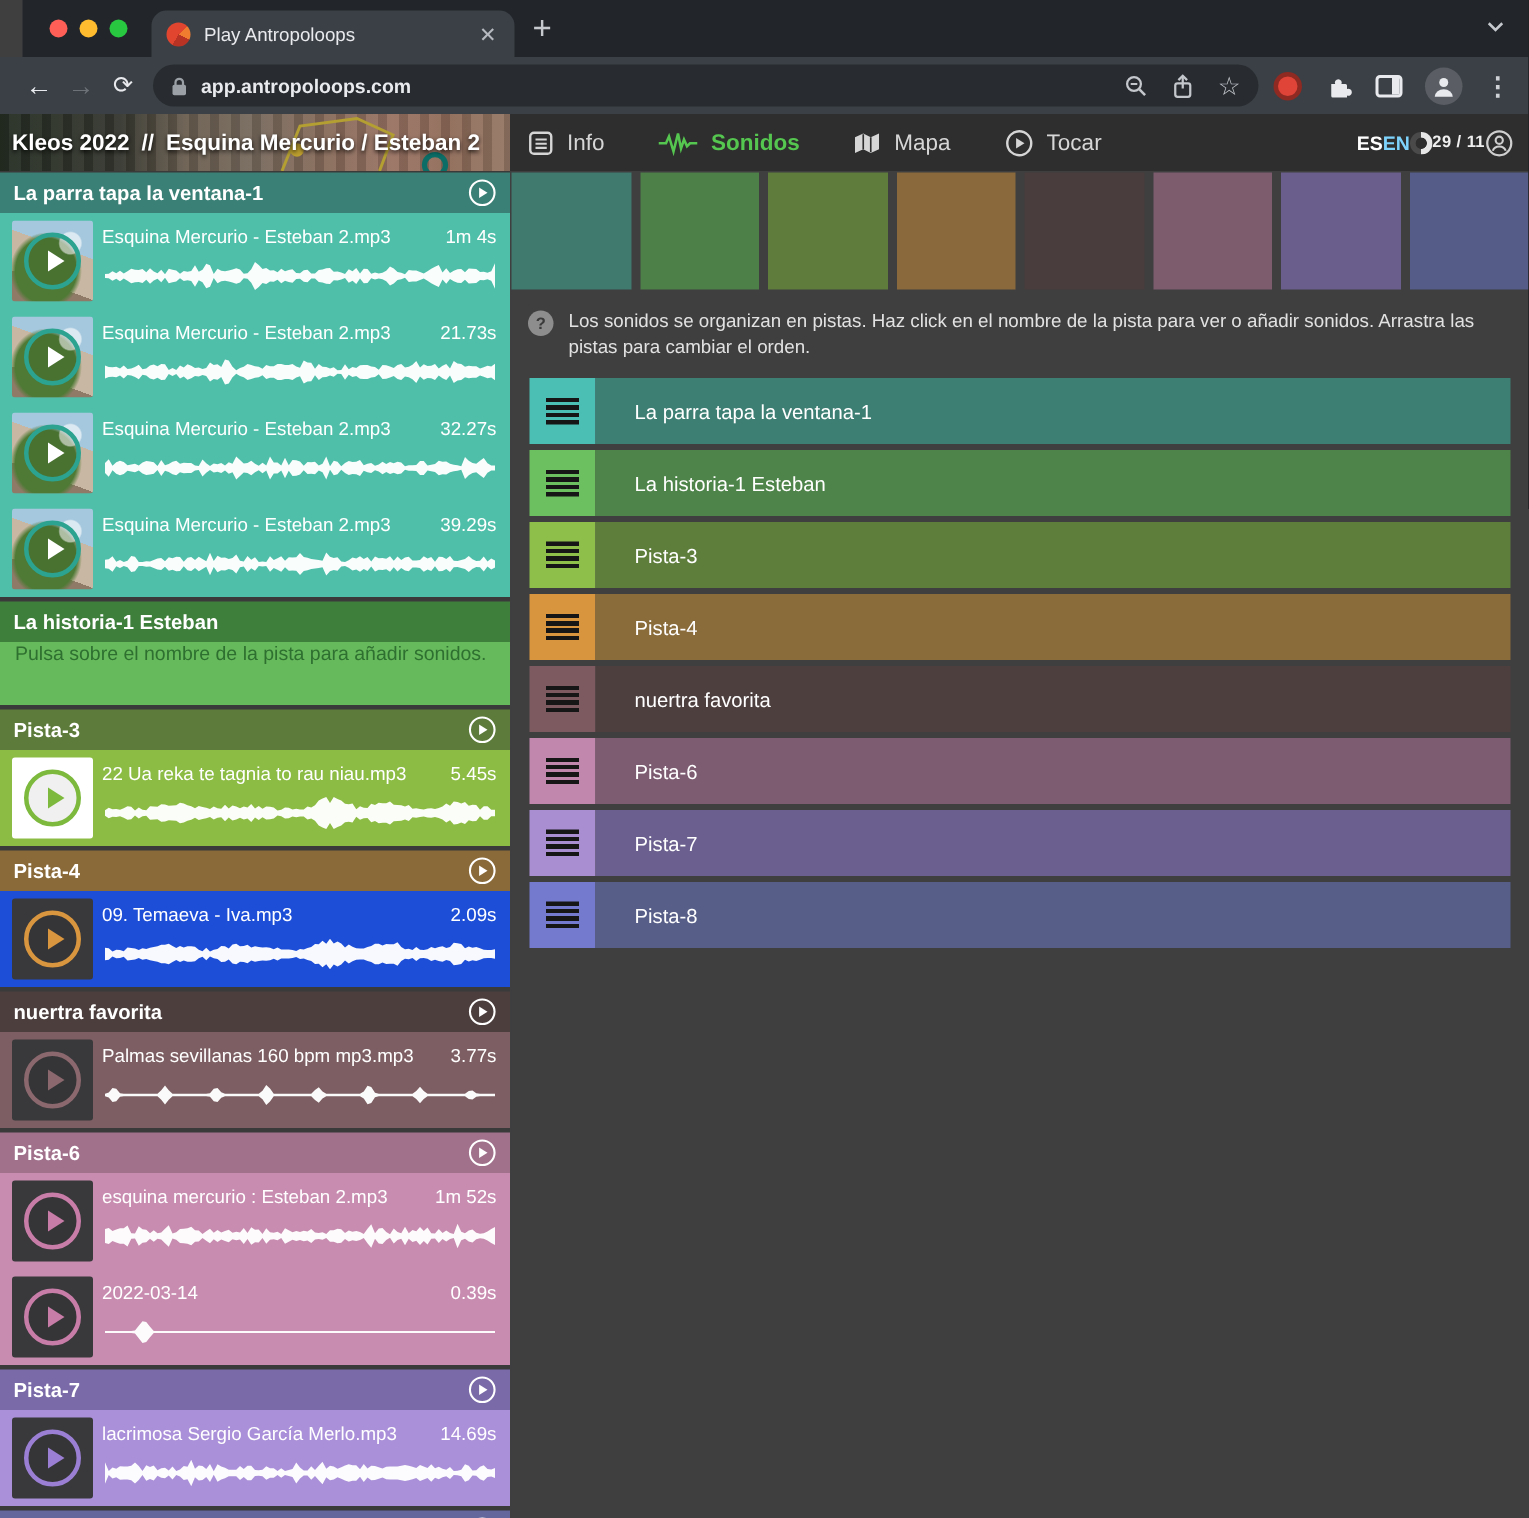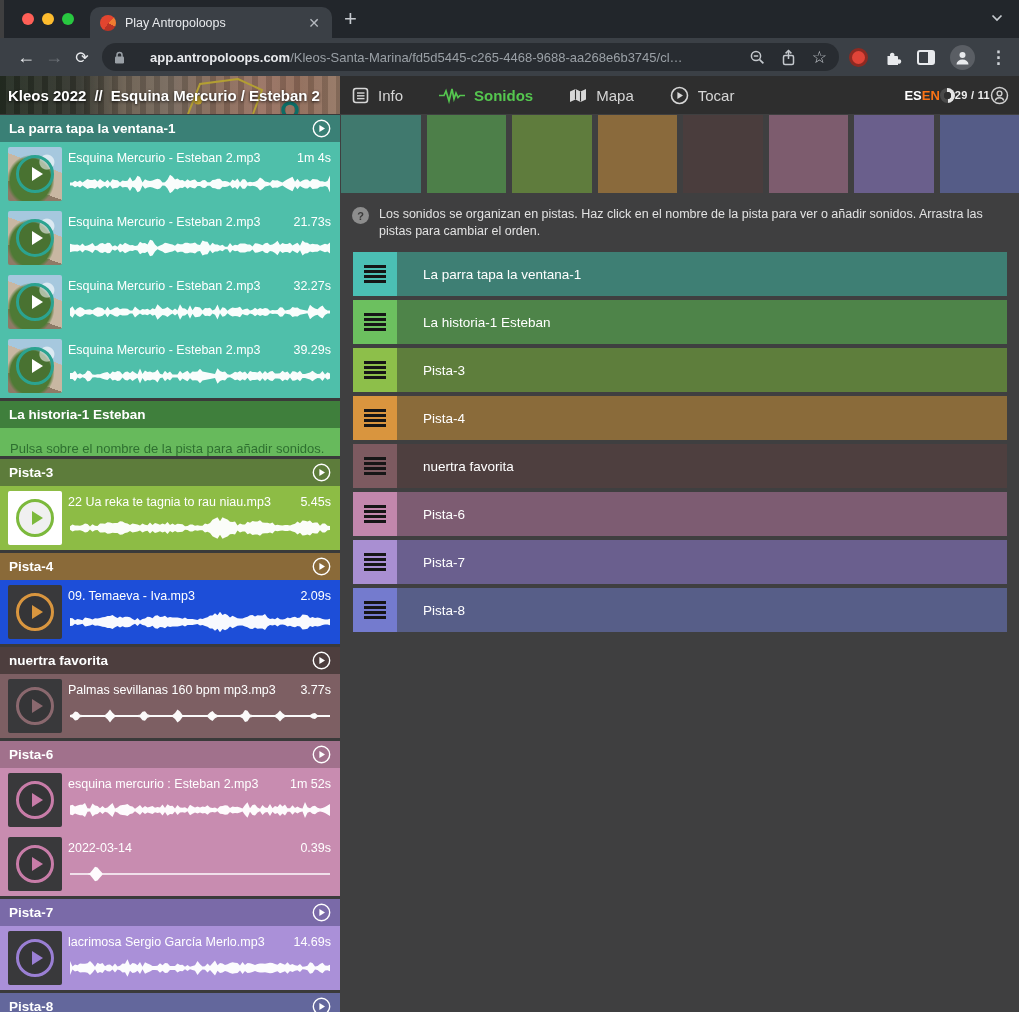--- a/index.html
+++ b/index.html
@@ -1,35 +1,35 @@
 <!DOCTYPE html>
 <html><head>
 <meta charset="utf-8">
 <style>
   html,body{margin:0;padding:0;background:#111;}
   .screen{position:relative;width:1019px;height:1012px;overflow:hidden;
     font-family:"Liberation Sans",sans-serif;background:#3f3f40;}
 
   
-  .tabstrip{position:absolute;left:4px;top:0;right:0;height:38px;background:#22262b;display:flex;align-items:center;}
+  .tabstrip{position:absolute;left:15px;top:0;right:0;height:38px;background:#22262b;display:flex;align-items:center;}
   .traffic{display:flex;gap:8px;padding-left:18px;}
   .tl{width:12px;height:12px;border-radius:50%;}
   .tab{margin-left:16px;align-self:flex-end;width:242px;height:31px;background:#3b4046;border-radius:10px 10px 0 0;display:flex;align-items:center;padding:0 10px;box-sizing:border-box;}
   .favicon{width:16px;height:16px;border-radius:50%;background:conic-gradient(from 210deg,#e2452f 0 55%,#f07c30 55% 74%,#b93325 74% 100%);flex:0 0 auto;}
   .tab-title{flex:1;margin-left:9px;font-size:12.5px;color:#e8eaed;white-space:nowrap;overflow:hidden;}
   .tab-close{color:#b6bac0;font-size:14px;line-height:14px;padding:2px;cursor:default;}
   .newtab{margin-left:12px;color:#c6cacf;font-size:22px;line-height:22px;}
   .tab-chevron{position:absolute;right:16px;top:14px;}
 
   .toolbar{position:absolute;left:0;top:38px;right:0;height:38px;background:#3b4046;display:flex;align-items:center;padding:0 12px;box-sizing:border-box;}
   .navbtn{width:28px;text-align:center;font-size:18px;color:#e8eaed;}
   .navbtn.disabled{color:#6d7278;}
   .urlbar{flex:1;height:28px;margin:0 10px 0 6px;background:#282c31;border-radius:14px;display:flex;align-items:center;padding:0 12px;gap:9px;overflow:hidden;}
   .url-text{display:flex;white-space:nowrap;overflow:hidden;flex:1;font-size:13px;}
-  .url-host{color:#e8eaed;font-weight:600;margin-left:16px;}
+  .url-host{color:#e8eaed;font-weight:600;}
   .url-path{color:#9aa0a6;}
   .pill-icons{display:flex;align-items:center;gap:16px;margin-left:8px;}
   .right-icons{display:flex;align-items:center;gap:15px;}
   .recdot{width:13px;height:13px;border-radius:50%;background:#e04438;border:3px solid #8e2a22;}
   .panelicon{width:14px;height:11px;border:2px solid #e8eaed;border-radius:3px;position:relative;}
   .panelicon::after{content:"";position:absolute;right:0;top:0;bottom:0;width:5px;background:#e8eaed;}
   .avatar{width:25px;height:25px;border-radius:50%;background:#5a5e64;display:flex;align-items:center;justify-content:center;}
   .menu-dots{color:#cfd3d8;font-size:17px;font-weight:700;}
 
   
@@ -39,21 +39,21 @@
       repeating-linear-gradient(90deg, rgba(0,0,0,.14) 0 6px, rgba(255,255,255,.05) 6px 14px),
       linear-gradient(90deg,#2f3a2c 0,#44463c 80px,#8a7a68 125px,#9a8878 170px,#b08a74 220px,#c59480 262px,#b98a72 300px,#c09a82 340px);}
   .hero-shade{position:absolute;inset:0;background:rgba(10,10,10,.22);}
   .crumb{position:absolute;left:8px;top:0;height:38px;display:flex;align-items:center;gap:8px;
     color:#fff;font-size:15px;font-weight:600;text-shadow:0 1px 3px rgba(0,0,0,.85);white-space:nowrap;}
   .appnav{position:absolute;left:352px;top:0;height:38px;display:flex;align-items:center;}
   .appnav-item{display:flex;align-items:center;gap:9px;color:#d6d6d6;font-size:15px;margin-right:36px;}
   .appnav-item.active{font-weight:600;}
   .appright{position:absolute;right:10px;top:0;height:38px;display:flex;align-items:center;}
   .lang-es{color:#fff;font-size:13px;font-weight:700;}
-  .lang-en{color:#f97316;font-size:13px;font-weight:700;}
+  .lang-en{color:#7dd3fc;font-size:13px;font-weight:700;}
   .loader{width:15px;height:15px;border-radius:50%;background:
      radial-gradient(circle,#2e2e2e 0 3.5px,transparent 4px),
      conic-gradient(#e6e6e6 0 50%,#4a4a4a 50% 100%);}
   .counter{color:#f0f0f0;font-size:11px;font-weight:700;letter-spacing:.3px;}
 
   
   .sidebar{position:absolute;left:0;top:114px;width:340px;bottom:0;background:#3a3a3a;padding-top:1px;box-sizing:border-box;overflow:hidden;}
   .track{margin-bottom:3px;}
   .thead{height:27px;display:flex;align-items:center;padding:0 9px;color:#fff;font-size:13.5px;font-weight:600;box-sizing:border-box;}
   .thead .hplay{margin-left:auto;flex:0 0 auto;}
@@ -65,21 +65,21 @@
       radial-gradient(circle at 72% 28%, rgba(255,255,255,.6) 0 7px, rgba(255,255,255,0) 8px),
       radial-gradient(ellipse at 42% 62%, #4e7a35 0 46%, rgba(0,0,0,0) 54%),
       linear-gradient(200deg,#a6c8de 0 35%,#c8b7a2 35% 72%,#8e7a66 72%);}
   .ring{position:absolute;left:50%;top:50%;transform:translate(-50%,-50%);width:32px;height:32px;border-radius:50%;
     border:3px solid currentColor;display:flex;align-items:center;justify-content:center;background:rgba(0,0,0,.06);}
   .tri{width:0;height:0;border-left:11px solid currentColor;border-top:7px solid transparent;border-bottom:7px solid transparent;margin-left:4px;}
   .tri-white{border-left-color:#fff;}
   .clip-name{position:absolute;left:68px;right:64px;top:9px;font-size:12.5px;color:#fff;white-space:nowrap;overflow:hidden;}
   .clip-dur{position:absolute;right:9px;top:9px;font-size:12.5px;color:#fff;}
   .waveform{position:absolute;left:68px;top:29px;width:264px;height:26px;}
-  .hint{height:28px;display:flex;align-items:flex-end;padding:0 10px;font-size:13px;box-sizing:border-box;}
+  .hint{height:42px;display:flex;align-items:flex-start;padding:0 10px;font-size:13px;box-sizing:border-box;}
 
   
   .mainpanel{position:absolute;left:341px;top:114px;right:0;bottom:0;background:#3f3f40;}
   .swatches{position:absolute;left:0;top:1px;right:0;height:78px;display:flex;gap:6px;}
   .swatch{flex:1;}
   .help{position:absolute;left:11px;top:92px;right:16px;display:flex;gap:10px;}
   .help-q{width:17px;height:17px;border-radius:50%;background:#8d8d8d;color:#3a3a3a;font-size:11px;font-weight:700;
     display:flex;align-items:center;justify-content:center;flex:0 0 auto;margin-top:1px;}
   .help-text{font-size:12.5px;line-height:17px;color:#e2e2e2;}
   .rows{position:absolute;left:12px;top:138px;right:12px;}
@@ -114,21 +114,20 @@
     <span class="navbtn">←</span>
     <span class="navbtn disabled">→</span>
     <span class="navbtn" style="font-size:16px;">⟳</span>
     <div class="urlbar">
       <svg width="11" height="13">
         <rect x="1" y="5.5" width="9" height="7" rx="1.2" fill="#9aa0a6"></rect>
         <path d="M3 6 V4 a2.5 2.5 0 0 1 5 0 V6" fill="none" stroke="#9aa0a6" stroke-width="1.5"></path>
       </svg>
       <span class="url-text">
         <span class="url-host">app.antropoloops.com</span>
-          <span class="url-path">/Kleos-Santa-Marina/fd5d5445-c265-4468-9688-aa268e6b3745/cl…</span>
       </span>
       <span class="pill-icons">
         <svg width="15" height="15">
           <circle cx="6" cy="6" r="4.6" fill="none" stroke="#c4c8cd" stroke-width="1.5"></circle>
           <line x1="9.6" y1="9.6" x2="13.4" y2="13.4" stroke="#c4c8cd" stroke-width="1.7"></line>
           <line x1="3.8" y1="6" x2="8.2" y2="6" stroke="#c4c8cd" stroke-width="1.4"></line>
         </svg>
         <svg width="15" height="17">
           <rect x="2.5" y="6.5" width="10" height="9" rx="1.5" fill="none" stroke="#c4c8cd" stroke-width="1.5"></rect>
           <line x1="7.5" y1="10" x2="7.5" y2="1.8" stroke="#c4c8cd" stroke-width="1.5"></line>

